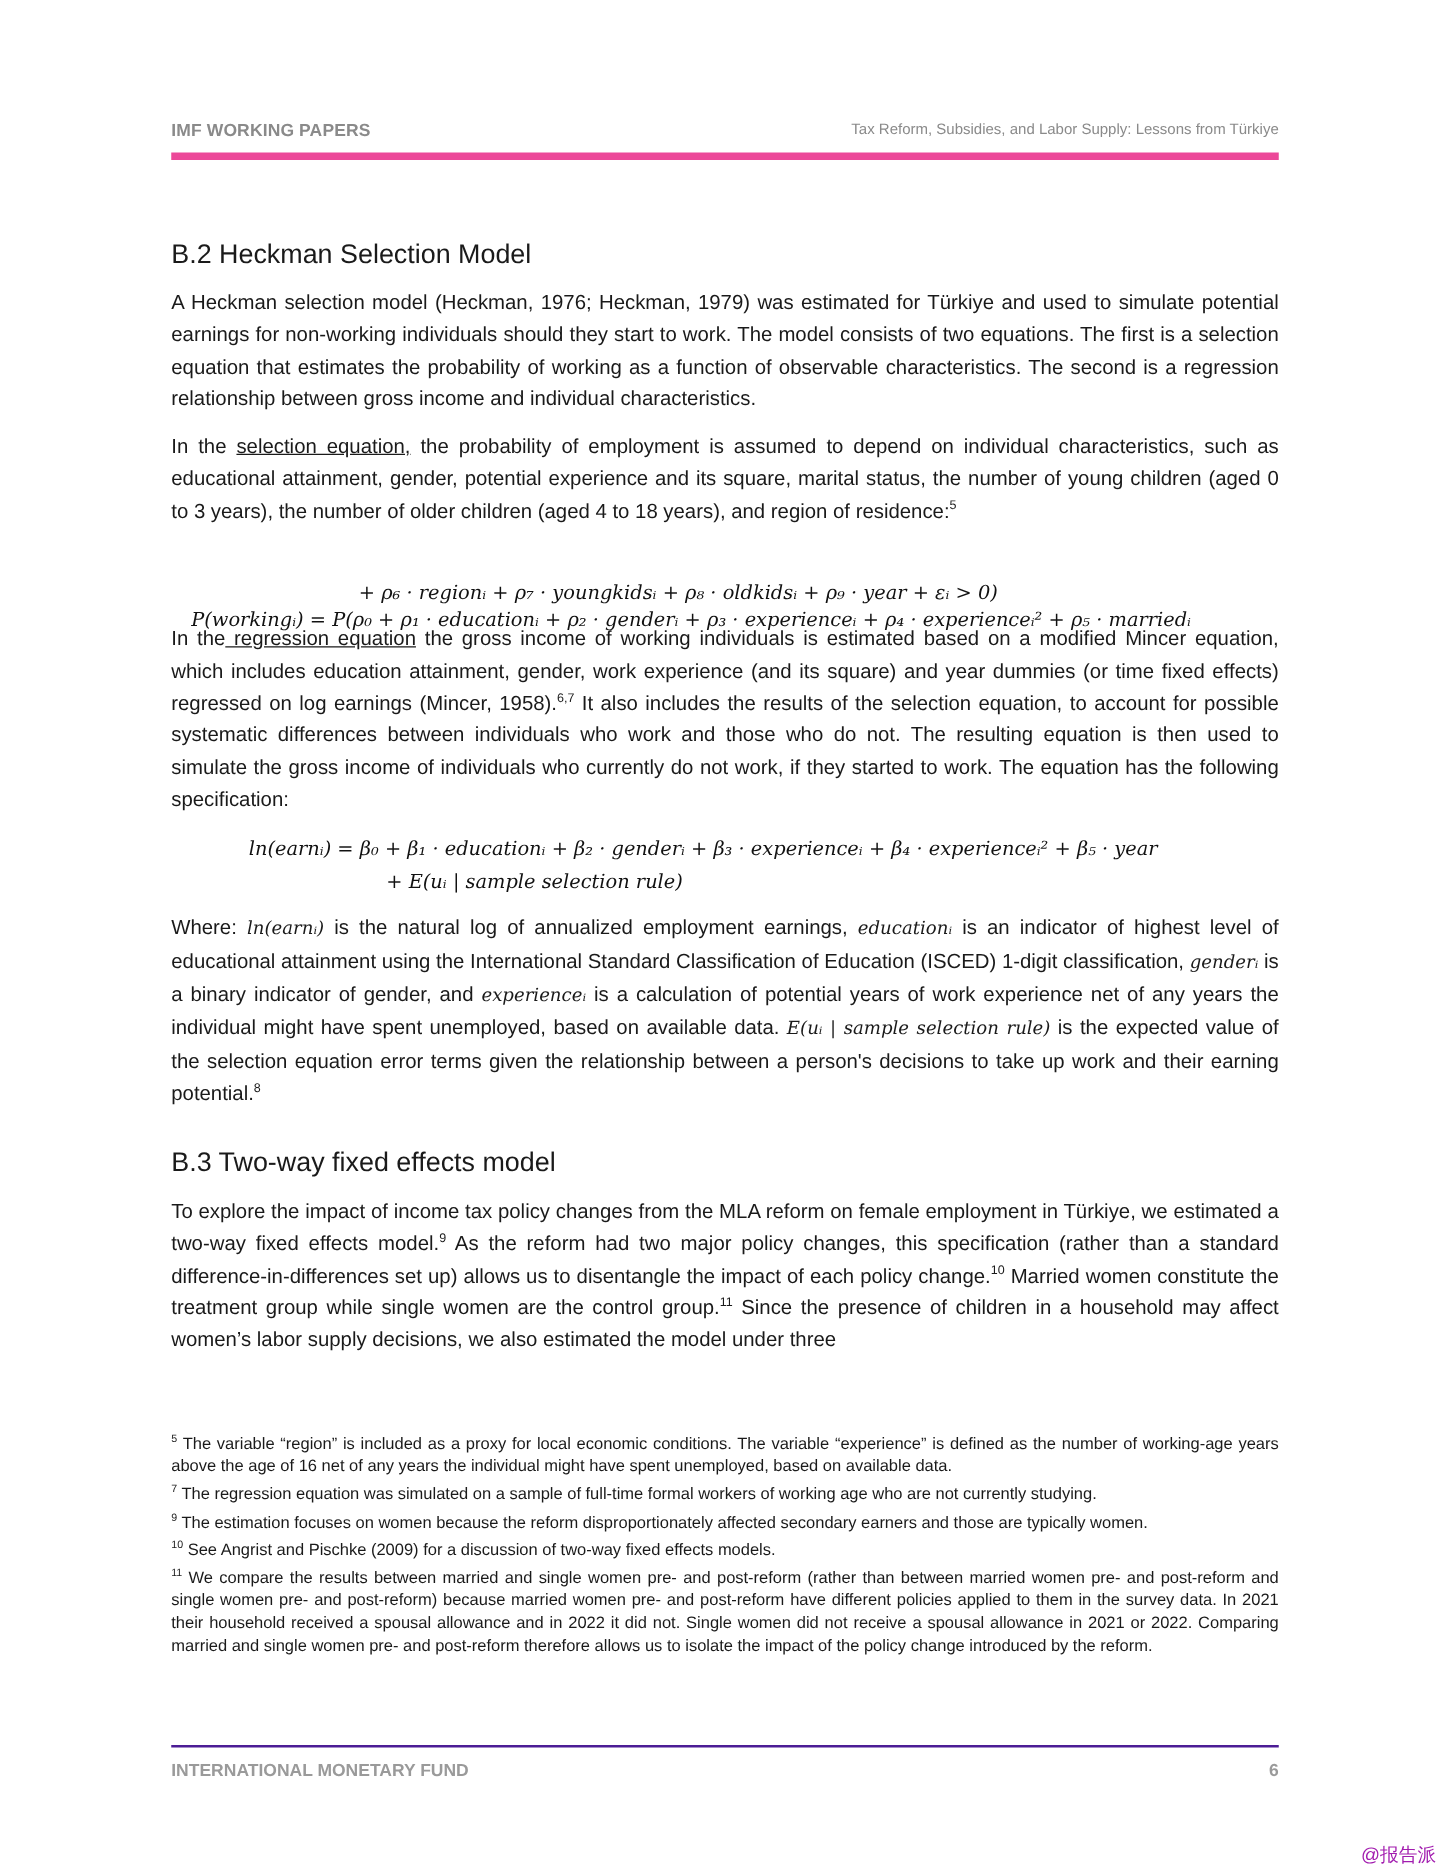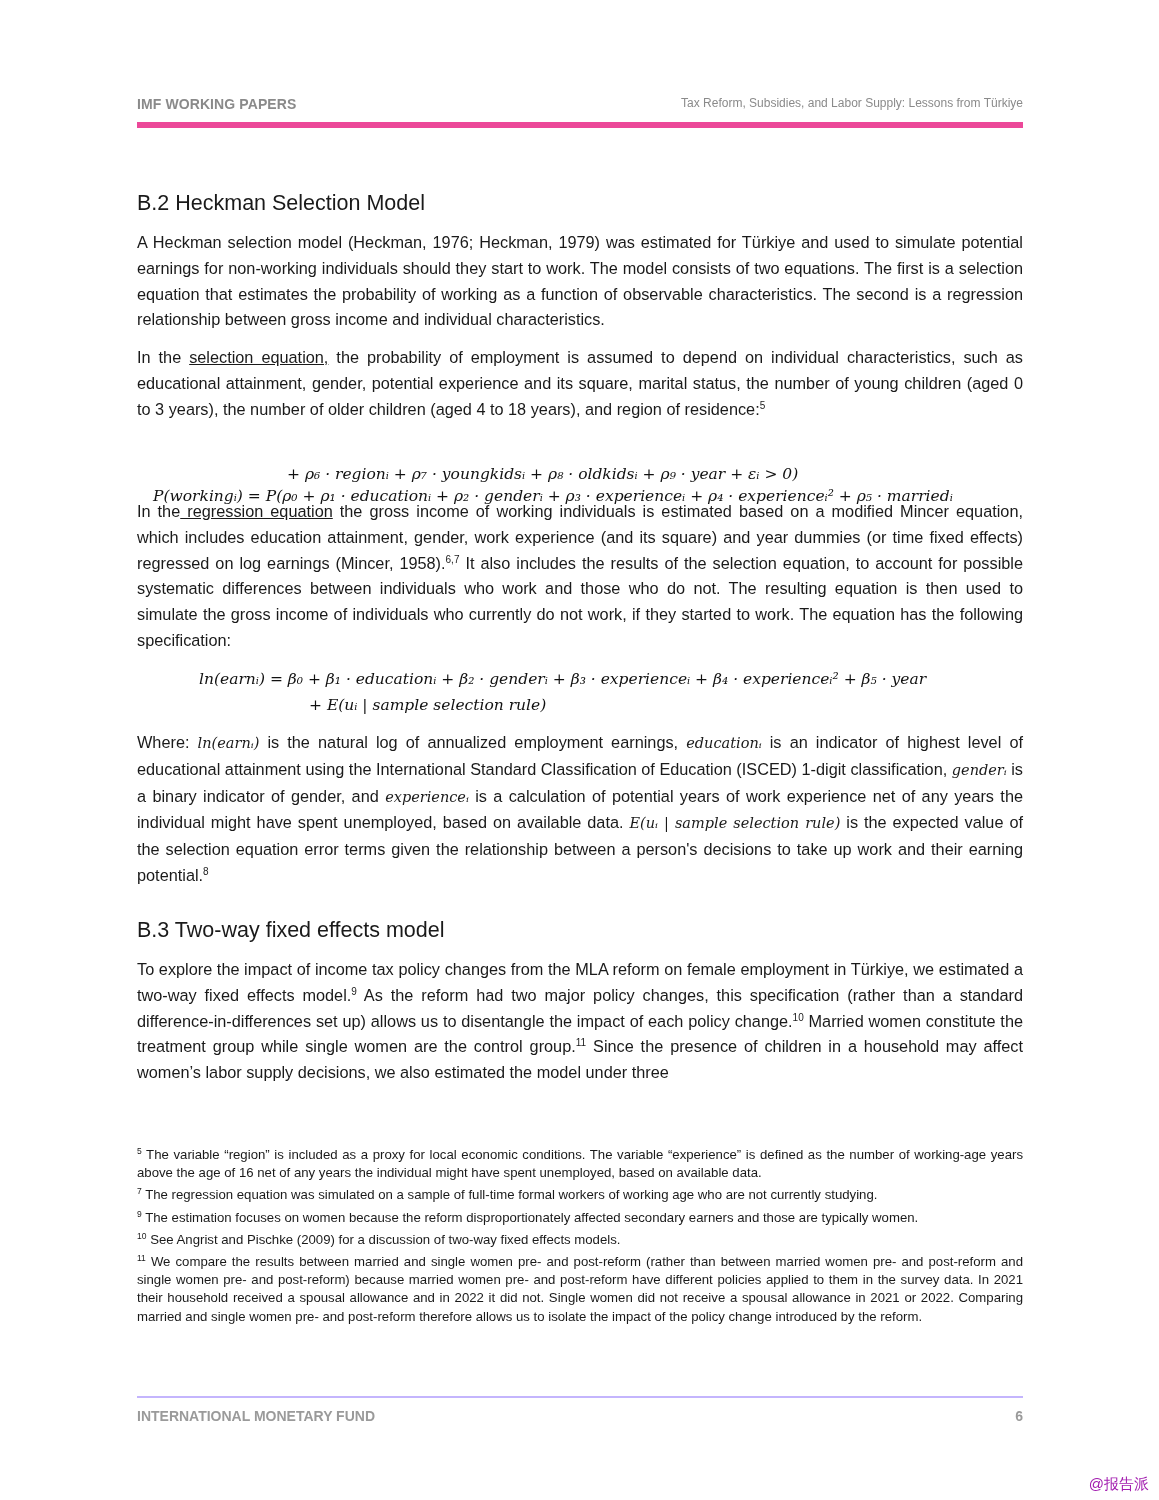--- a/index.html
+++ b/index.html
@@ -10,21 +10,21 @@
   .header-right { position: absolute; right: 0; top: 0; font-size: 12px; color: #8a8a8a; }
   h2 { position: absolute; left: 0; margin: 0; font-size: 21.5px; font-weight: normal; color: #1a1a1a; }
   .para { position: absolute; left: 0; width: 886px; font-size: 16.3px; line-height: 25.8px; text-align: justify; margin: 0; }
   .para sup { font-size: 10px; line-height: 0; vertical-align: super; }
   .u { text-decoration: underline; }
   .eq { position: absolute; font-family: "DejaVu Serif", serif; font-style: italic; font-size: 15.5px; line-height: 26px; white-space: nowrap; color: #111; }
   .math { font-family: "DejaVu Serif", serif; font-style: italic; font-size: 14.5px; }
   .footnotes { position: absolute; left: 0; top: 1146px; width: 886px; font-size: 13.2px; line-height: 18.2px; text-align: justify; }
   .fn { margin: 0 0 4px 0; }
   .fn sup { font-size: 8.5px; line-height: 0; vertical-align: super; }
-  .footer { position: absolute; top: 1396px; left: 0; width: 886px; border-top: 2px solid #c4b5fd; height: 30px; }
+  .footer { position: absolute; top: 1396px; left: 0; width: 886px; border-top: 2px solid #4c1d95; height: 30px; }
   .footer-left { position: absolute; left: 0; top: 10px; font-size: 14px; font-weight: bold; color: #9a9a9a; }
   .footer-right { position: absolute; right: 0; top: 10px; font-size: 14px; font-weight: bold; color: #9a9a9a; }
   .watermark { position: absolute; right: 10px; top: 1475px; font-size: 15px; color: #a21caf; }
 </style>
 </head>
 <body>
 
 <div class="page">
 
   <div class="header">

